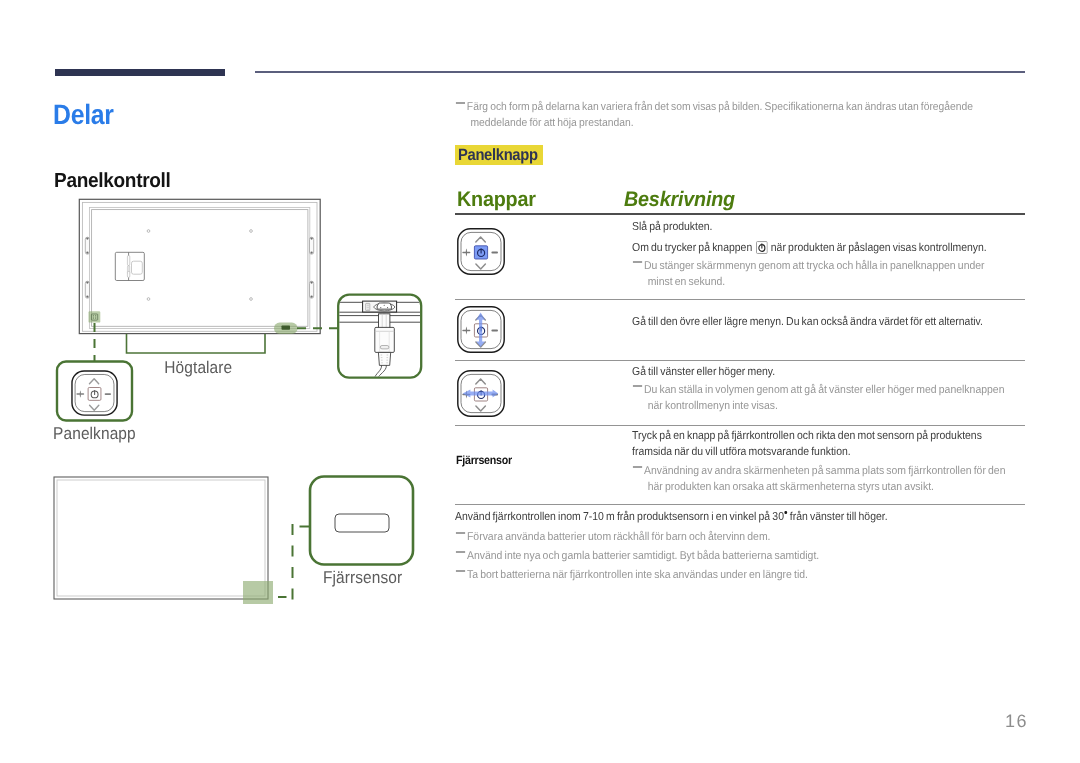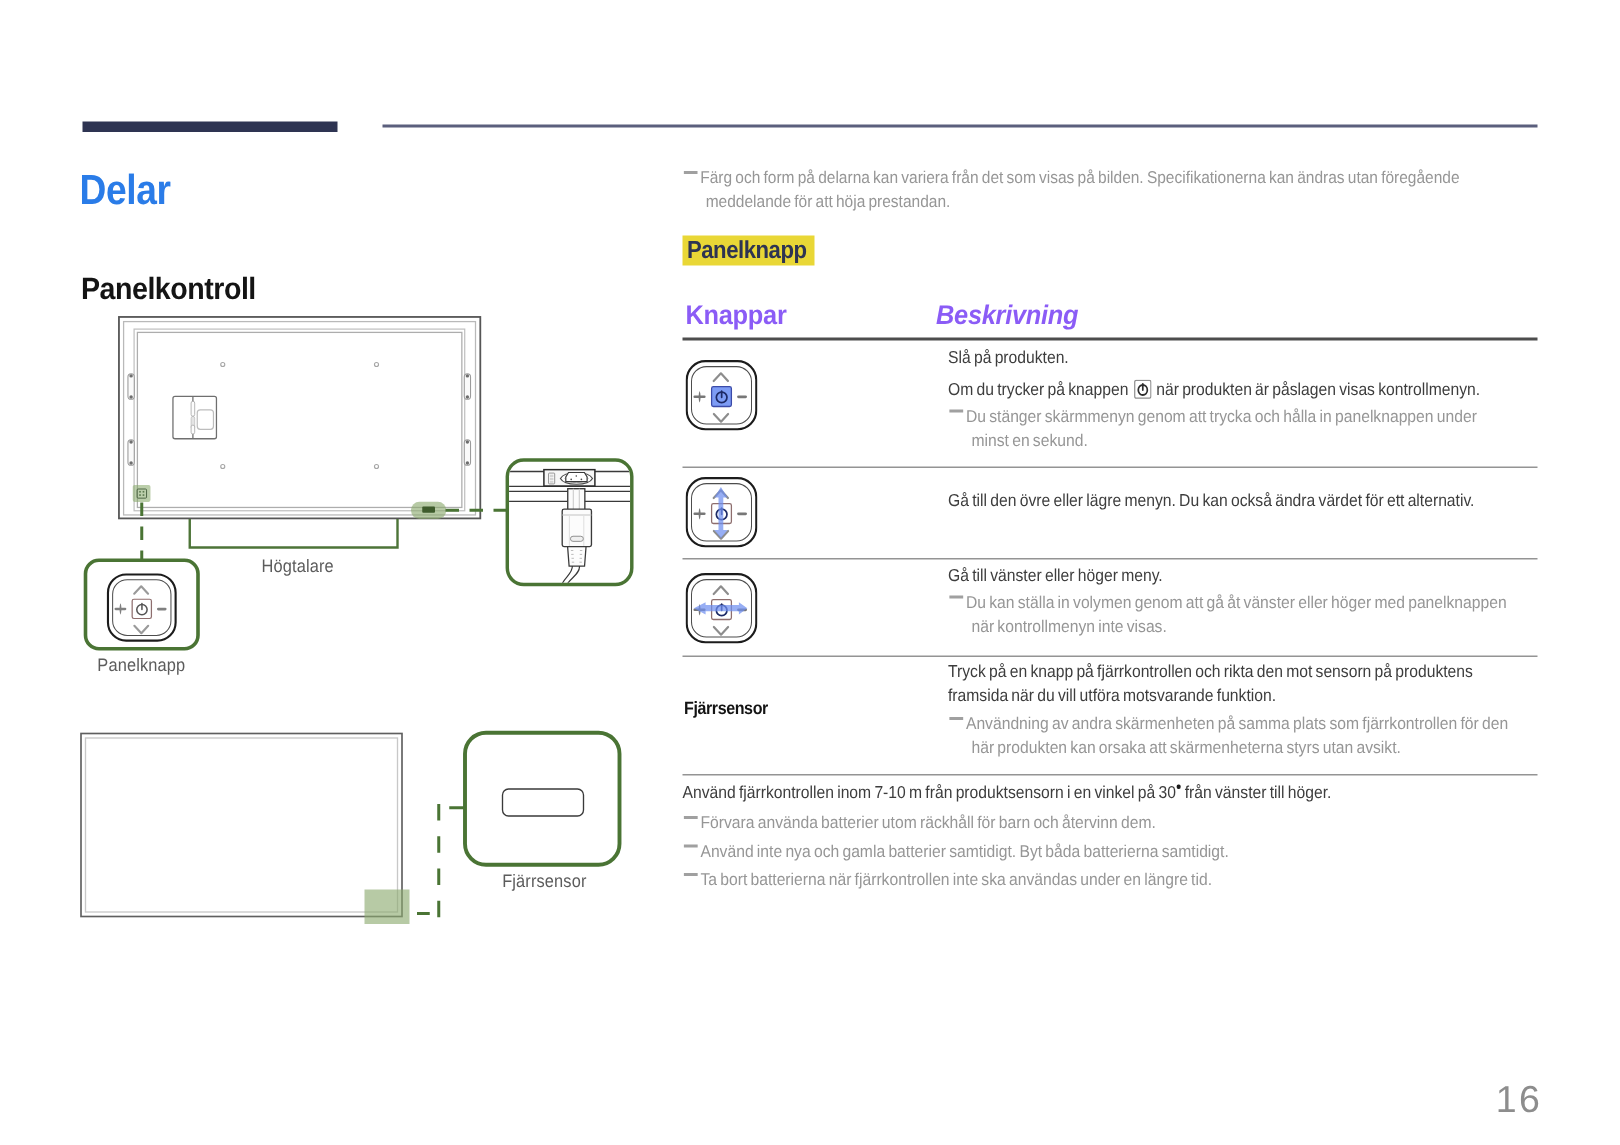--- a/index.html
+++ b/index.html
@@ -1,20 +1,20 @@
 <!DOCTYPE html>
 <html><head>
 <meta charset="utf-8">
 <title>Delar</title>
 <style>
   html,body{margin:0;padding:0;}
   body{width:1080px;height:763px;background:#ffffff;font-family:"Liberation Sans",sans-serif;
        -webkit-font-smoothing:antialiased;text-rendering:geometricPrecision;
        overflow:hidden;position:relative;}
-  .page{position:absolute;left:0;top:12px;width:1080px;height:628px;}
+  .page{position:absolute;left:0;top:0;width:1080px;height:628px;}
 
   
   .hdr-bar{position:absolute;left:55px;top:69px;width:170px;height:7px;background:#2e3452;}
   .hdr-line{position:absolute;left:255px;top:71px;width:770px;height:1.5px;background:#5b5f7d;}
 
   
   .h1{position:absolute;left:53px;top:99px;font-size:28px;font-weight:bold;color:#2a7ce8;
       letter-spacing:-.3px;transform:scaleX(.885);transform-origin:left top;}
   .h2{position:absolute;left:53.5px;top:168.5px;font-size:20.5px;font-weight:bold;color:#141414;
       letter-spacing:-.35px;transform:scaleX(.93);transform-origin:left top;}
@@ -27,34 +27,34 @@
   .note .txt{display:block;padding-left:17px;text-indent:-4px;}
 
   .topnote{position:absolute;left:455px;top:99px;width:584px;transform:scaleX(.9095);}
 
   .pk-badge{position:absolute;left:455px;top:145px;background:#e9d736;color:#2e3452;font-weight:bold;
             font-size:16.4px;padding:2px 0 2px 3px;line-height:16px;letter-spacing:-.35px;
             width:88px;box-sizing:border-box;}
   .pk-badge span{display:inline-block;transform:scaleX(.9);transform-origin:left top;}
 
   
-  .th{position:absolute;font-weight:bold;font-size:18px;color:#8b5cf6;letter-spacing:-.2px;}
+  .th{position:absolute;font-weight:bold;font-size:21px;color:#4d7c0f;letter-spacing:-.2px;}
   .th span{display:inline-block;transform:scaleX(.94);transform-origin:left top;}
   .rule{position:absolute;left:455px;width:570px;}
   .rule.thick{height:2px;background:#4d4d4d;}
   .rule.thin{height:1px;background:#949494;}
 
   .cell{position:absolute;left:632px;width:400px;}
   .lbl{position:absolute;left:456px;font-weight:bold;font-size:11.9px;color:#141414;letter-spacing:-.3px;}
   .lbl span{display:inline-block;transform:scaleX(.9);transform-origin:left top;}
 
-  .pagenum{position:absolute;left:0;top:709px;width:1028px;text-align:right;color:#8d8d8d;font-size:25px;
+  .pagenum{position:absolute;left:0;top:709px;width:1028px;text-align:right;color:#8d8d8d;font-size:18px;
            font-weight:300;letter-spacing:1.5px;line-height:25px;}
 
-  .dlabel{position:absolute;font-size:12px;color:#5c5c5c;letter-spacing:.1px;}
+  .dlabel{position:absolute;font-size:17px;color:#5c5c5c;letter-spacing:.1px;}
   .dlabel span{display:inline-block;transform:scaleX(.91);}
   .pkbox{position:absolute;width:48px;height:47px;}
   .pkbox svg{display:block;}
   .deg{display:inline-block;width:2.6px;height:2.6px;border-radius:50%;background:#1a1a1a;
        vertical-align:6px;margin:0 1px 0 0.5px;font-size:0;overflow:hidden;text-indent:-99px;}
   .pwr-ico{display:inline-block;width:13px;height:13px;vertical-align:-2.5px;margin:0 3.5px 0 4px;}
 </style>
 </head>
 <body>
 

